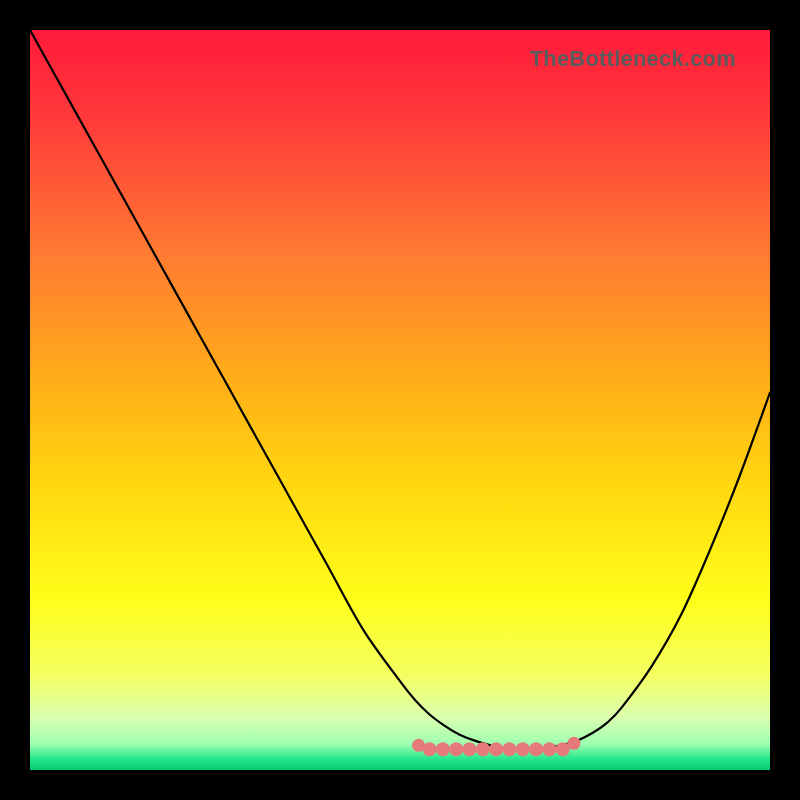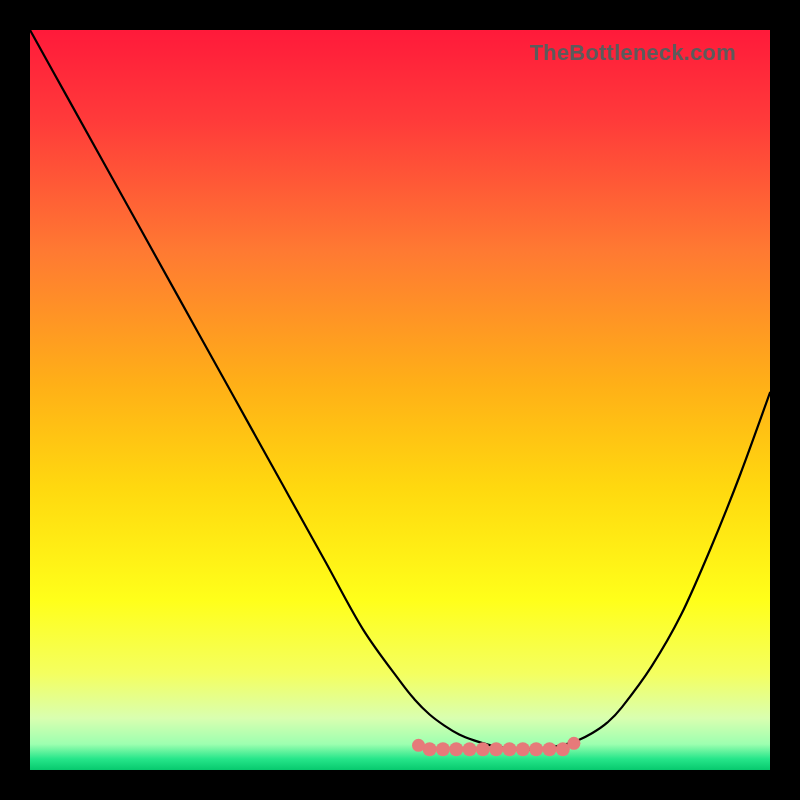--- a/index.html
+++ b/index.html
@@ -22,21 +22,21 @@
     overflow: hidden;
   }
 
   .gradient {
     position: absolute;
     left: 0; top: 0; width: 100%; height: 100%;
   }
 
   .watermark {
     position: absolute;
-    top: 10px;
+    top: 16px;
     right: 34px;
     font-size: 22px;
     font-weight: 600;
     color: #5b5b5b;
     letter-spacing: 0.2px;
     white-space: nowrap;
   }
 
   svg.curve {
     position: absolute;

